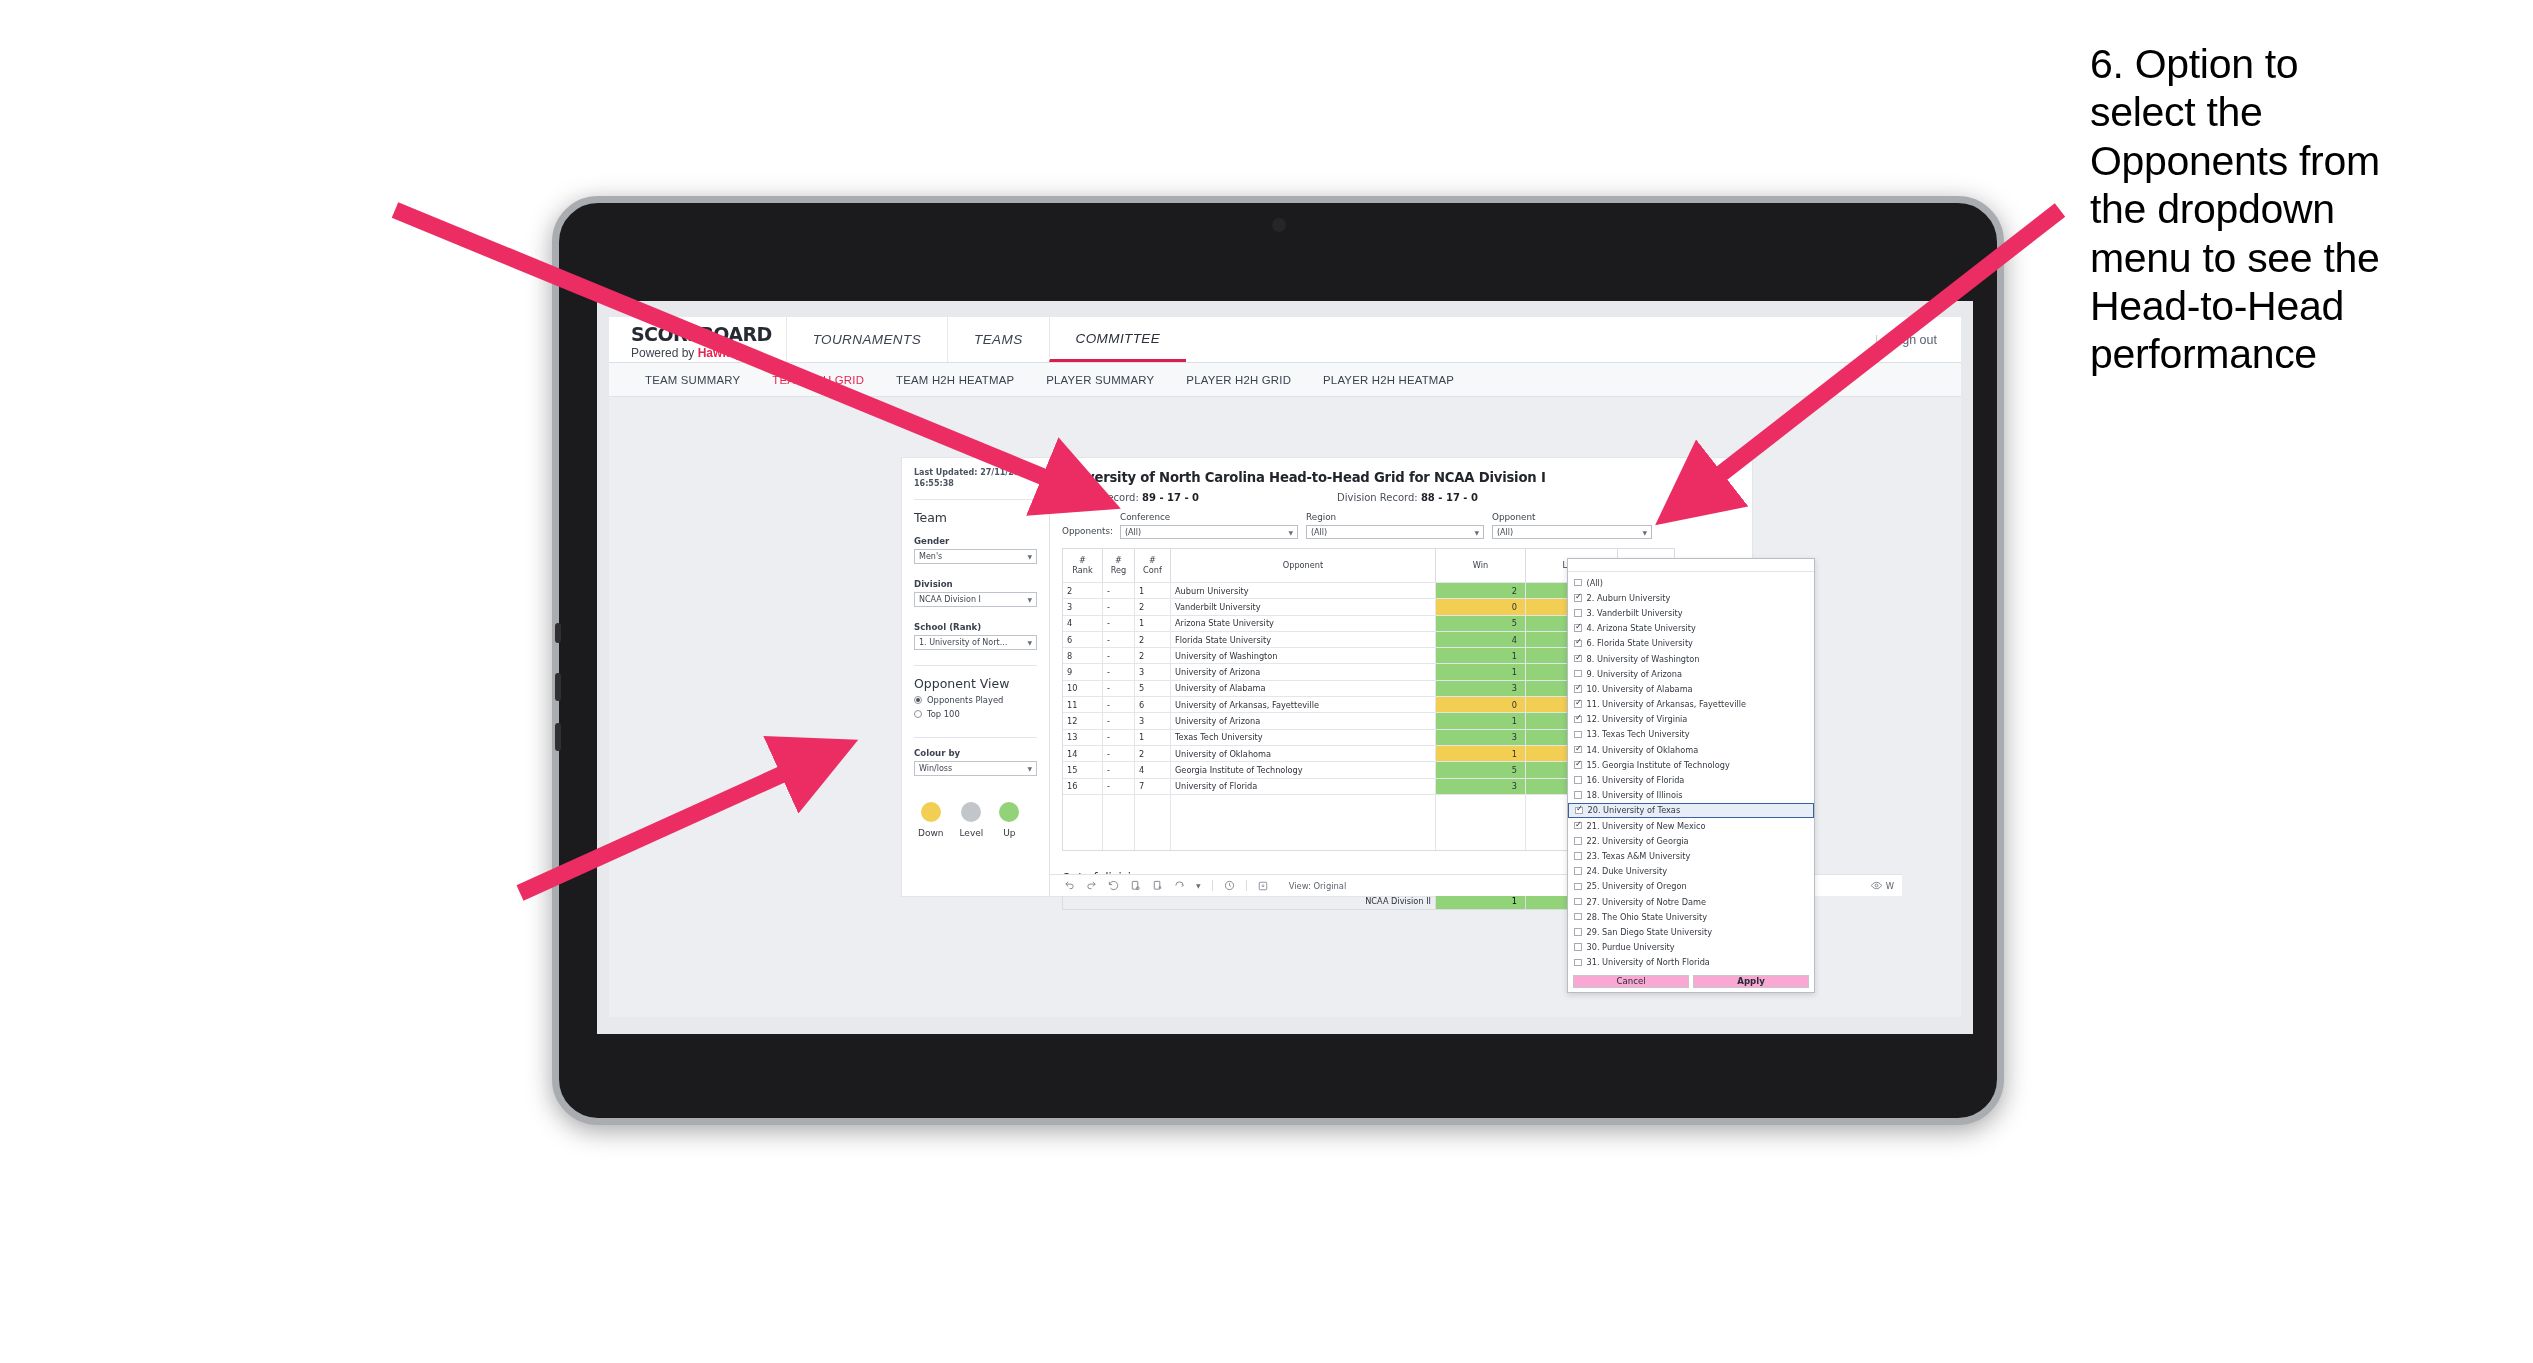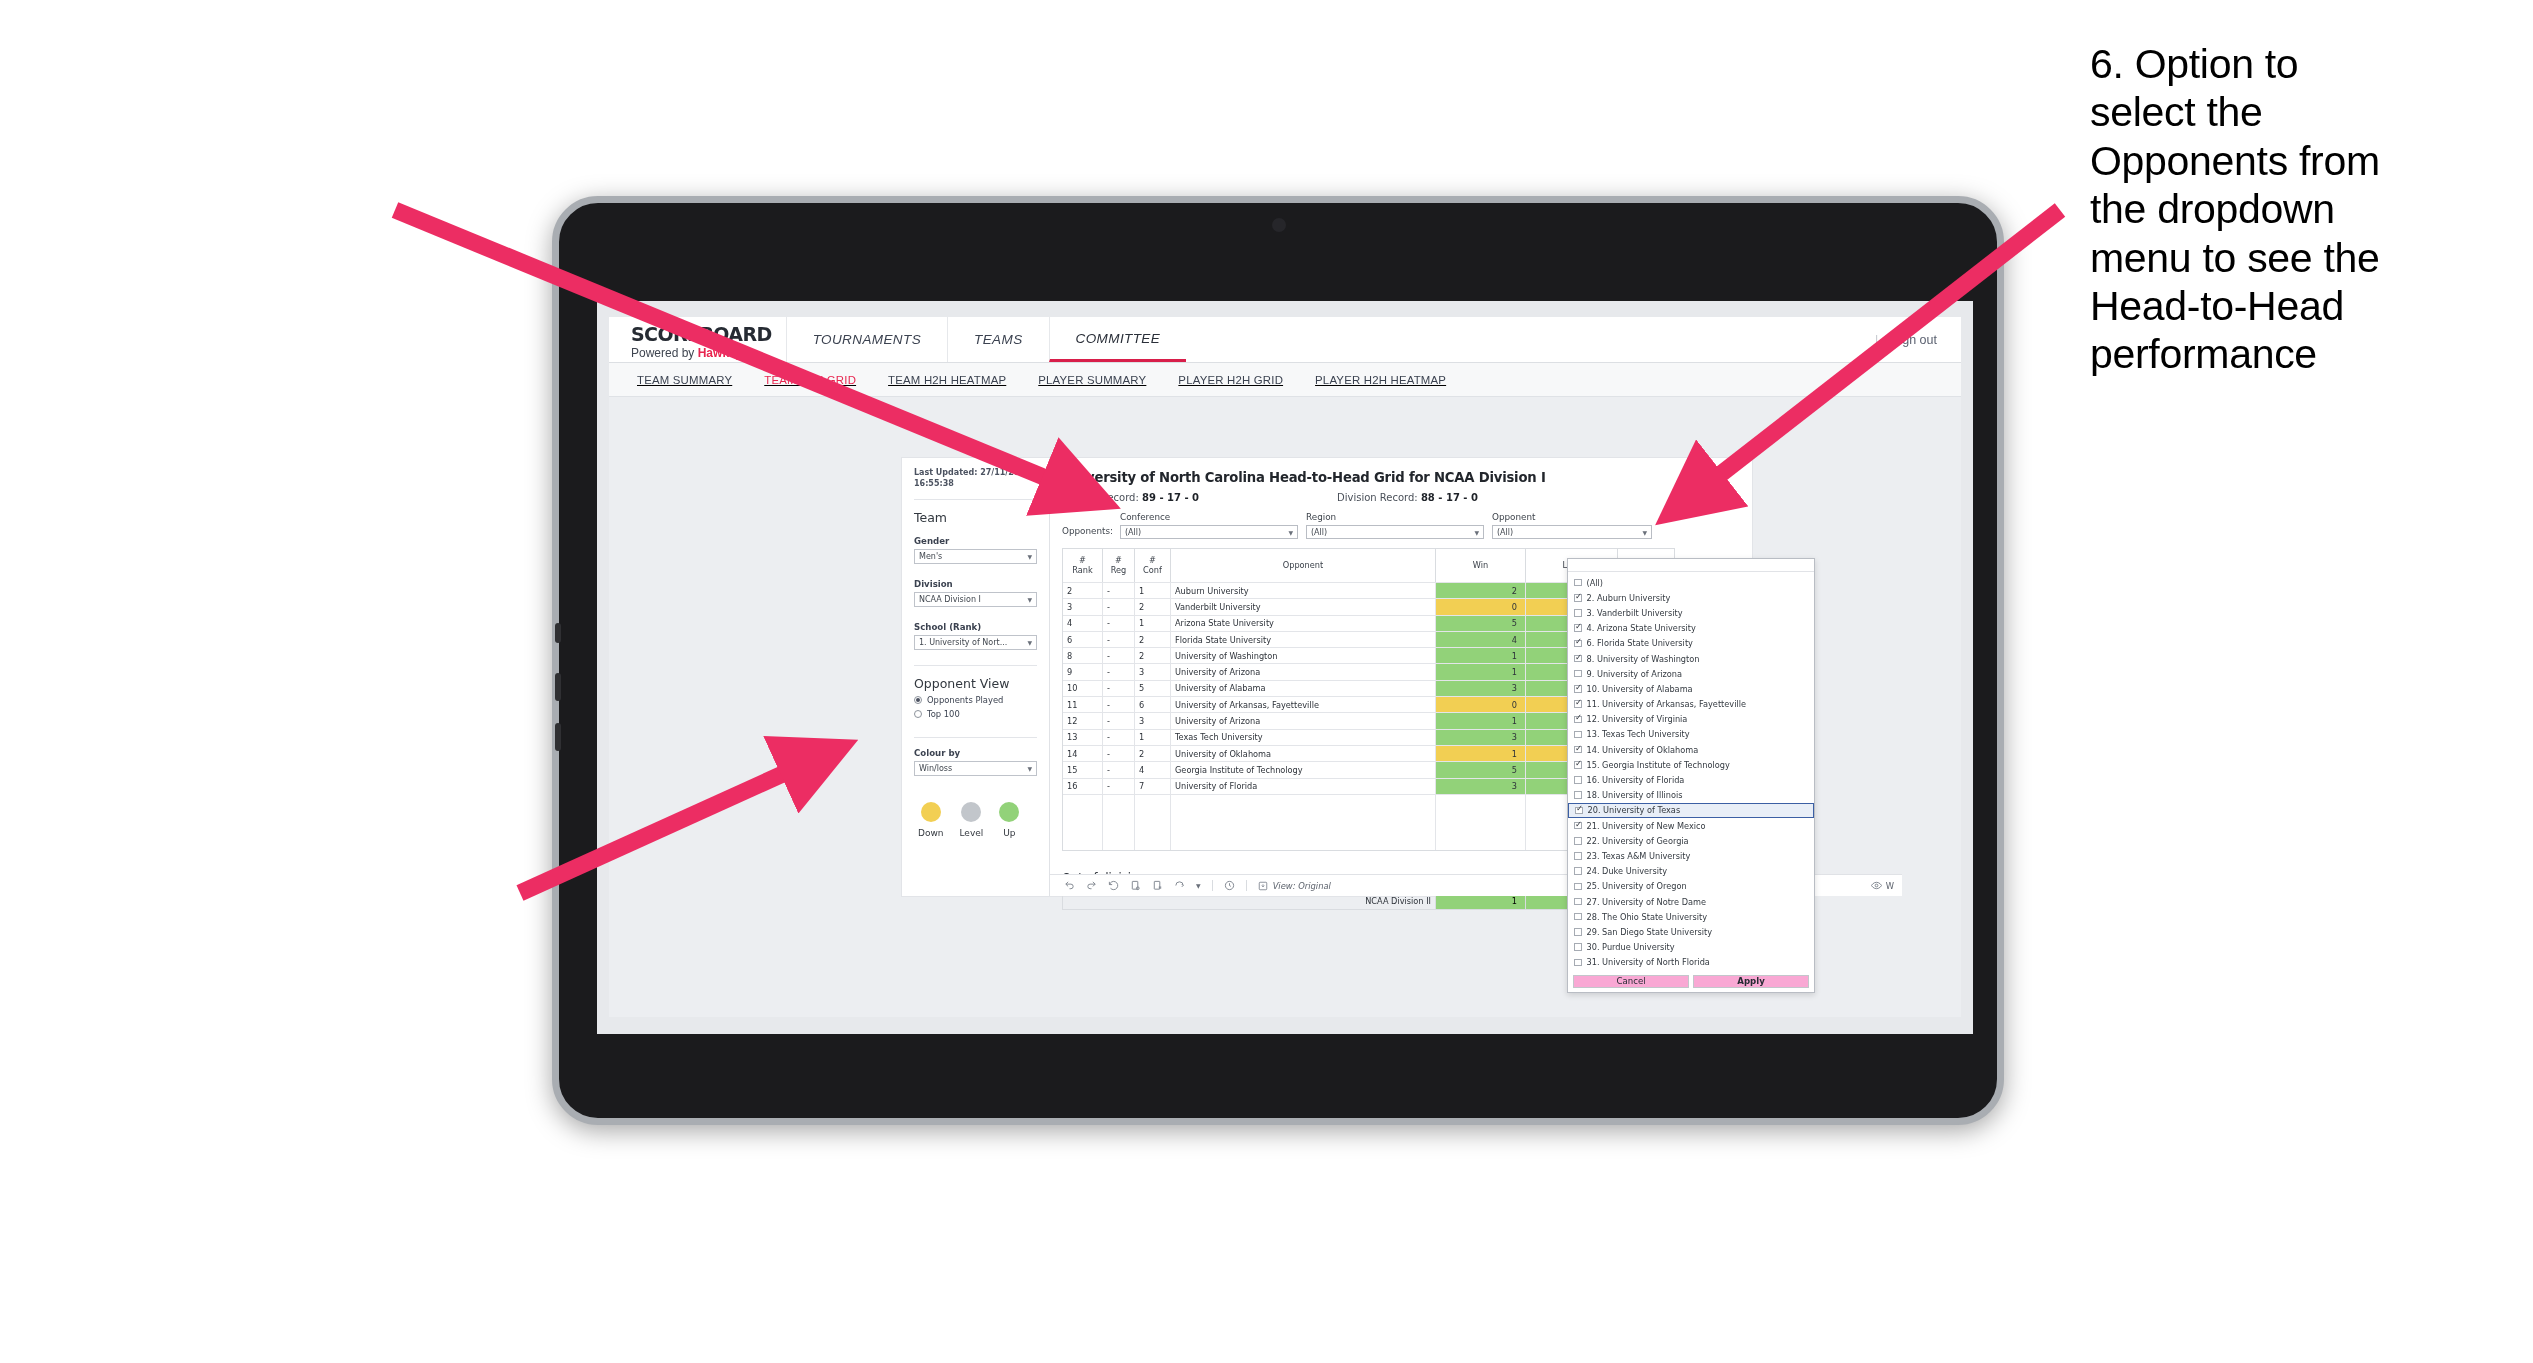--- a/index.html
+++ b/index.html
@@ -89,22 +89,21 @@
     margin-left: auto; display:flex; align-items:center; gap:13px;
     padding-right: 24px; font-size: 12.5px; color:#5b6170;
   }
   #signout .bar { color:#c6c9cf; }
 
   
   #subnav {
     height: 34px; background:#f7f8f9;
     display:flex; align-items:center; gap:0px;
     border-bottom: 1px solid #dfe2e6;
-    padding-left: 12px;
-    text-decoration: underline;
+    padding-left: 20px;
   }
   .sub-item {
     font-size: 11.4px; color:#3b4250; letter-spacing:.2px;
     padding: 0 16px; cursor:pointer; white-space:nowrap;
   }
   .sub-item.active { color:#e8254f; }
 
   
   #dash-wrap { position:absolute; left:0; top:80px; width:1352px; height:620px; background:#eceef1; }
   #dash {
@@ -184,21 +183,21 @@
 
   
   #toolbar {
     position:absolute; left:0; bottom:0; width:852px; height:22px;
     border-top:1px solid #e0e2e6; background:#fff;
     display:flex; align-items:center; gap:11px; padding-left:14px;
     font-size:8.4px; color:#5c626c;
   }
   #toolbar svg { display:block; }
   .tb-div { width:1px; height:11px; background:#d9dce0; }
-  #view-orig { display:flex; align-items:center; gap:5px;font-style:italic; }
+  #view-orig { display:flex; align-items:center; gap:21px; }
   #wm { margin-left:auto; display:flex; align-items:center; gap:4px; padding-right:8px; }
 
   
   #dd {
     position:absolute; left:517px; top:100px; width:248px;
     background:#ffffff; border:1px solid #b9bdc4;
     box-shadow: 0 2px 6px rgba(0,0,0,0.14);
     z-index: 40;
     font-size:8.2px; color:#333940;
   }

